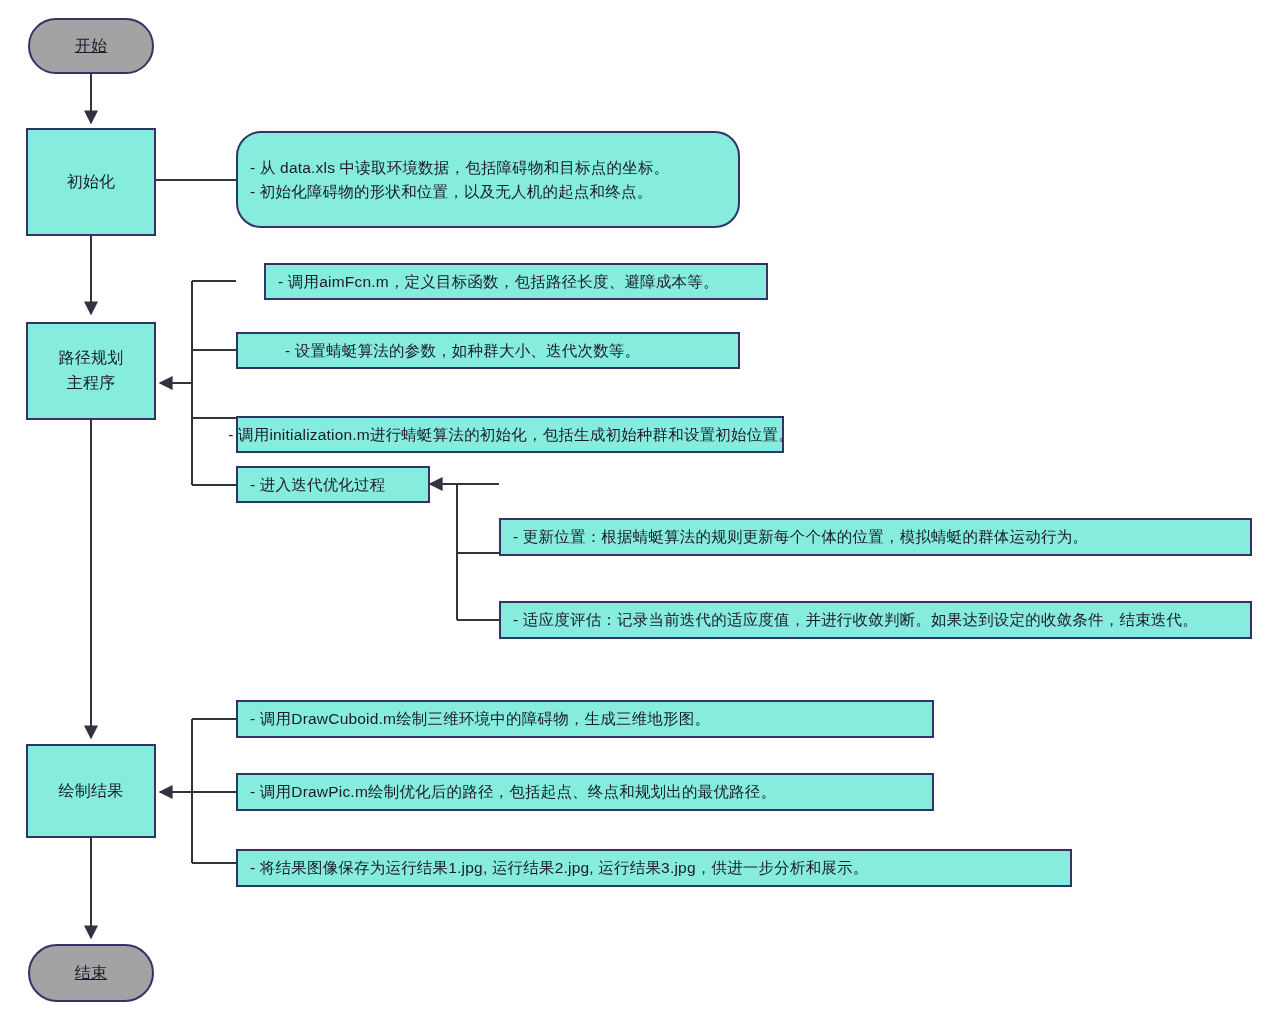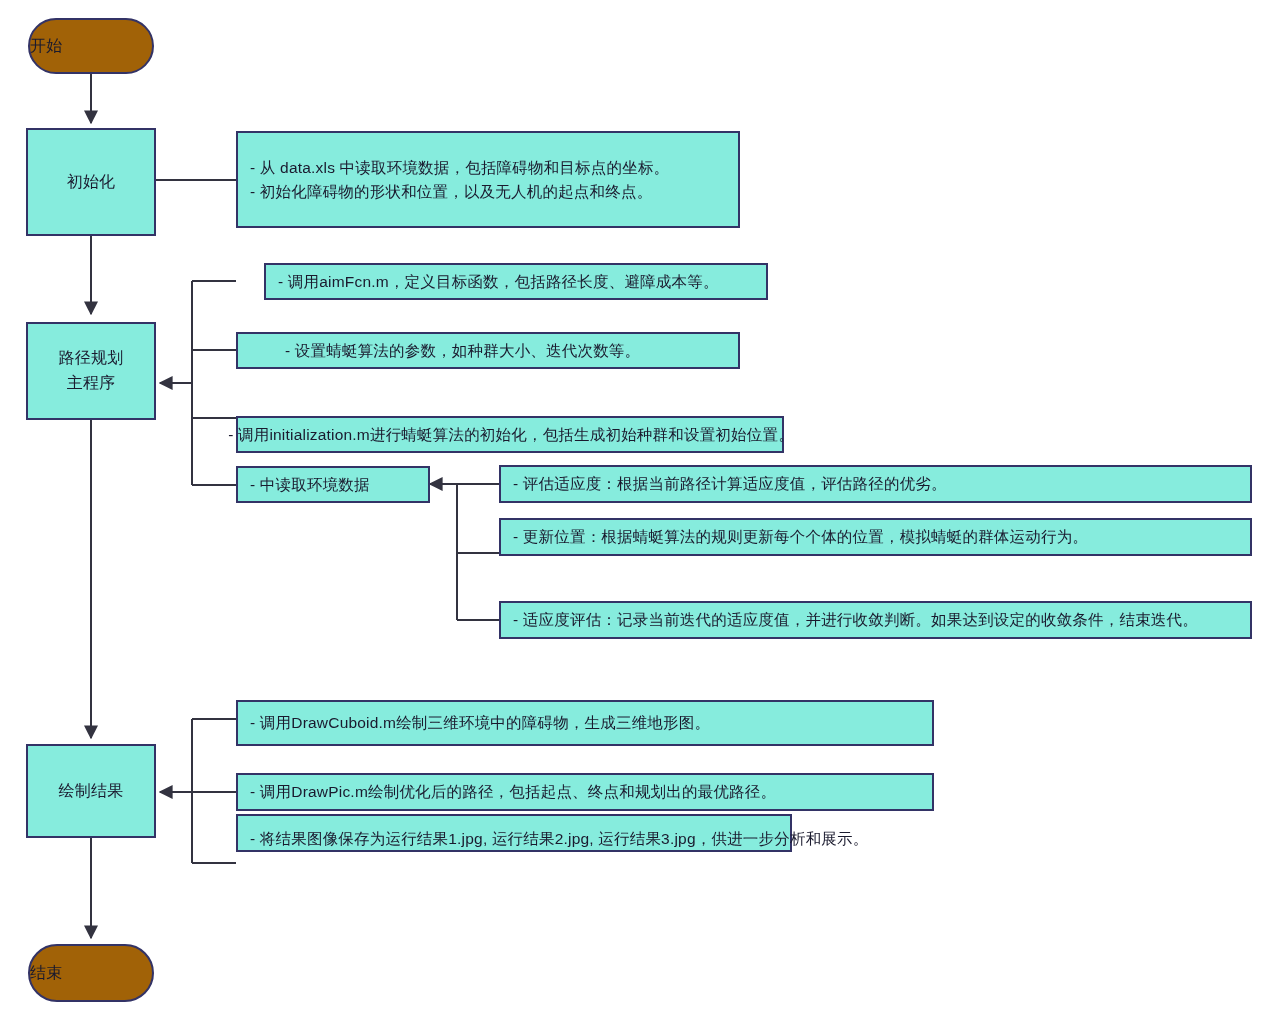--- a/index.html
+++ b/index.html
@@ -30,23 +30,25 @@
     position: absolute;
     box-sizing: border-box;
     border: 2px solid #333366;
     background: #86ecdd;
     color: #1a1a2e;
     display: flex;
     align-items: center;
     z-index: 2;
   }
   .node.terminal {
-    background: #a16207;
+    background: #a3a3a3;
     border-radius: 999px;
+    justify-content: center;
     text-align: center;
+    text-decoration: underline;
   }
   .node.process {
     justify-content: center;
     text-align: center;
   }
   .node.note {
     justify-content: flex-start;
     padding-left: 12px;
     padding-right: 10px;
   }
@@ -123,58 +125,55 @@
   </div>
 
   <div class="node process" style="left:26px; top:744px; width:130px; height:94px;">
     <span class="node-label">绘制结果</span>
   </div>
 
   <div class="node terminal" style="left:28px; top:944px; width:126px; height:58px;">
     <span class="node-label">结束</span>
   </div>
 
-  <div class="node note multiline" style="left:236px; top:131px; width:504px; height:97px;">
+  <div class="node note multiline" style="left:236px; top:131px; width:504px; height:97px;border-radius:25px;">
     <span class="node-label">- 从 data.xls 中读取环境数据，包括障碍物和目标点的坐标。
 - 初始化障碍物的形状和位置，以及无人机的起点和终点。</span>
   </div>
 
   <div class="node note" style="left:236px; top:263px; width:504px; height:37px;margin-left:28px;">
     <span class="node-label">- 调用aimFcn.m，定义目标函数，包括路径长度、避障成本等。</span>
   </div>
 
   <div class="node note" style="left:236px; top:332px; width:504px; height:37px;padding-left:47px;">
     <span class="node-label">- 设置蜻蜓算法的参数，如种群大小、迭代次数等。</span>
   </div>
 
   <div class="node note" style="left:236px; top:416px; width:548px; height:37px;justify-content:center;">
     <span class="node-label">- 调用initialization.m进行蜻蜓算法的初始化，包括生成初始种群和设置初始位置。</span>
   </div>
 
   <div class="node note" style="left:236px; top:466px; width:194px; height:37px;">
-    <span class="node-label">- 中读取环境数据</span>
+    <span class="node-label">- 进入迭代优化过程</span>
   </div>
 
-  <div class="node note" style="left:499px; top:465px; width:753px; height:38px;">
-    <span class="node-label">- 评估适应度：根据当前路径计算适应度值，评估路径的优劣。</span>
-  </div>
 
   <div class="node note" style="left:499px; top:518px; width:753px; height:38px;">
     <span class="node-label">- 更新位置：根据蜻蜓算法的规则更新每个个体的位置，模拟蜻蜓的群体运动行为。</span>
   </div>
 
   <div class="node note" style="left:499px; top:601px; width:753px; height:38px;">
     <span class="node-label">- 适应度评估：记录当前迭代的适应度值，并进行收敛判断。如果达到设定的收敛条件，结束迭代。</span>
   </div>
 
-  <div class="node note" style="left:236px; top:700px; width:698px; height:46px;padding-left:12px;">
+  <div class="node note" style="left:236px; top:700px; width:698px; height:38px;padding-left:12px;">
     <span class="node-label">- 调用DrawCuboid.m绘制三维环境中的障碍物，生成三维地形图。</span>
   </div>
 
   <div class="node note" style="left:236px; top:773px; width:698px; height:38px;">
     <span class="node-label">- 调用DrawPic.m绘制优化后的路径，包括起点、终点和规划出的最优路径。</span>
   </div>
 
-  <div class="node note" style="left:236px; top:814px; width:556px; height:38px;align-items:flex-end;">
+  <div class="node note" style="left:236px; top:849px; width:836px; height:38px;">
     <span class="node-label">- 将结果图像保存为运行结果1.jpg, 运行结果2.jpg, 运行结果3.jpg，供进一步分析和展示。</span>
   </div>
 
 </div>
 
 </body></html>

